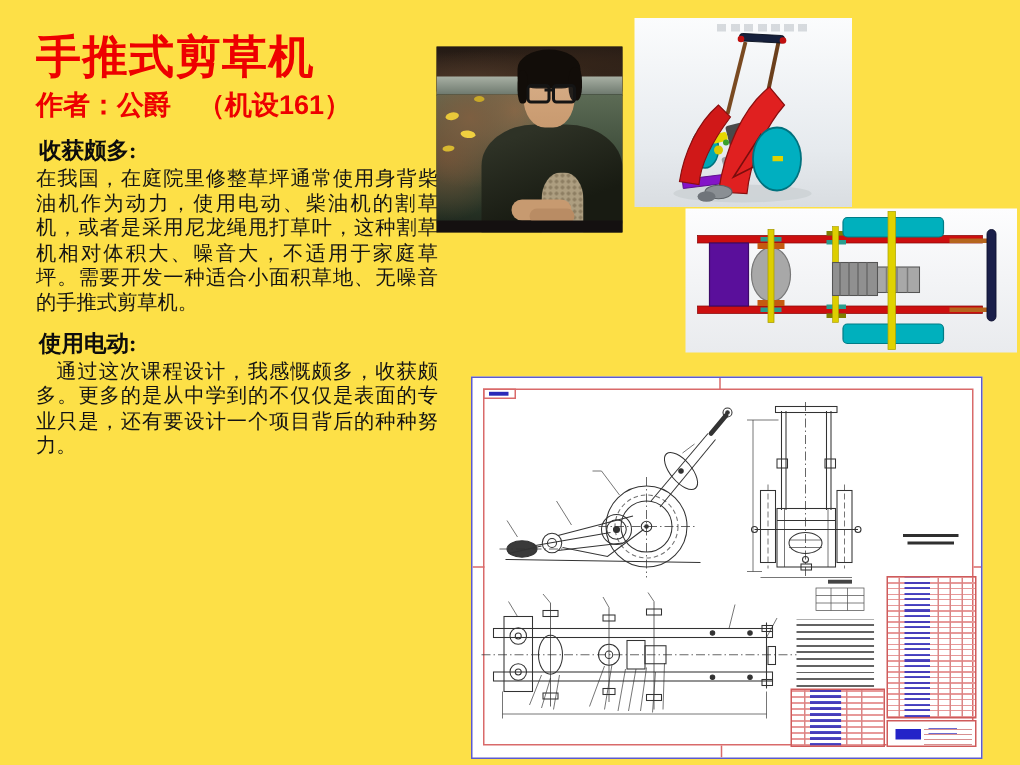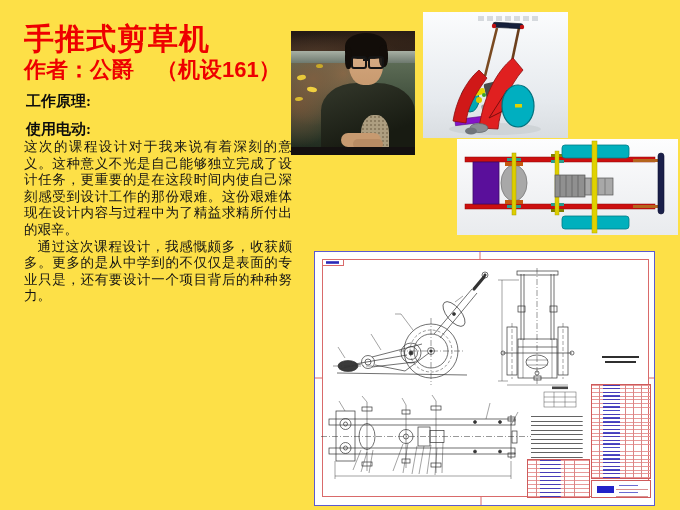--- a/index.html
+++ b/index.html
@@ -8,21 +8,21 @@
     font-family:"Liberation Serif",serif;color:#151515;
   }
   
   .left-col{position:absolute;left:24px;top:22px;width:268px;}
   .slide-title{
     font-family:"Liberation Sans",sans-serif;font-weight:bold;
     font-size:30px;line-height:34px;color:#ee0000;letter-spacing:1px;margin:0;
   }
   .author-line{
     font-family:"Liberation Sans",sans-serif;font-weight:bold;
-    font-size:22px;line-height:24px;color:#ee0000;margin:2px 0 0 0;
+    font-size:18px;line-height:24px;color:#ee0000;margin:2px 0 0 0;
   }
   .section{margin-top:11px;}
   .sec-heading{
     font-weight:bold;font-size:15px;line-height:17px;color:#0d0d0d;margin:0 0 1px 2px;
   }
   .sec-para{
     font-size:13.5px;line-height:16.6px;margin:0;text-align:justify;
     text-justify:inter-ideograph;color:#141414;
   }
   .sec-para.indent{text-indent:1em;}
@@ -104,27 +104,27 @@
 </head>
 <body>
 
 <div class="slide">
 
   <div class="left-col">
     <div class="slide-title">手推式剪草机</div>
     <div class="author-line">作者：公爵　（机设161）</div>
 
     <div class="section">
-      <div class="sec-heading">工作原理:</div>
+      <div class="sec-heading">收获颇多:</div>
+      <p class="sec-para">在我国，在庭院里修整草坪通常使用身背柴油机作为动力，使用电动、柴油机的割草机，或者是采用尼龙绳甩打草叶，这种割草机相对体积大、噪音大，不适用于家庭草坪。需要开发一种适合小面积草地、无噪音的手推式剪草机。</p>
     </div>
 
 
     <div class="section">
       <div class="sec-heading">使用电动:</div>
-      <p class="sec-para">这次的课程设计对于我来说有着深刻的意义。这种意义不光是自己能够独立完成了设计任务，更重要的是在这段时间内使自己深刻感受到设计工作的那份艰难。这份艰难体现在设计内容与过程中为了精益求精所付出的艰辛。</p>
       <p class="sec-para indent">通过这次课程设计，我感慨颇多，收获颇多。更多的是从中学到的不仅仅是表面的专业只是，还有要设计一个项目背后的种种努力。</p>
     </div>
   </div>
 
   <div class="photo">
     <div class="ph-top"></div>
     <div class="ph-rim"></div>
     <div class="ph-water"></div>
     <div class="fish f1"></div>
     <div class="fish f2"></div>

